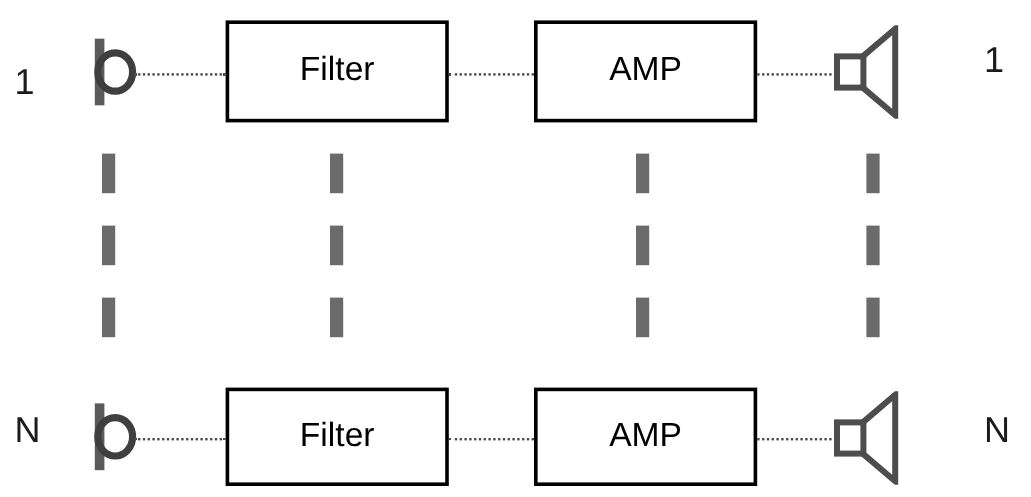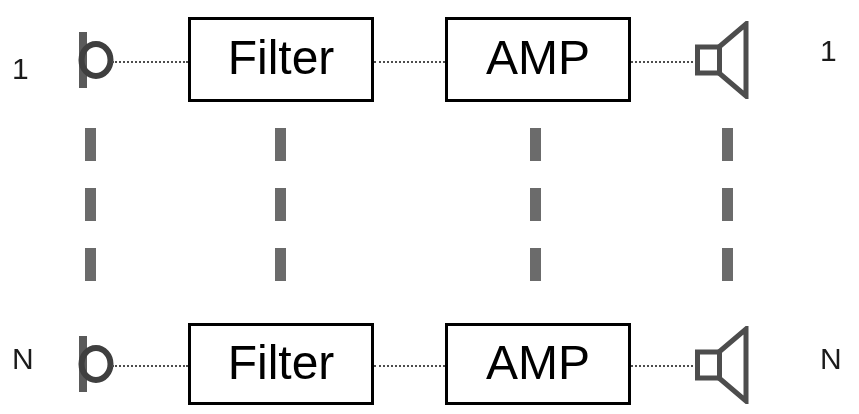--- a/index.html
+++ b/index.html
@@ -40,21 +40,21 @@
   .block {
     position: absolute;
     box-sizing: border-box;
     border: 3px solid #000000;
     background: #ffffff;
     display: flex;
     align-items: center;
     justify-content: center;
     color: #000000;
     font-family: "Liberation Sans", sans-serif;
-    font-size: 48px;
+    font-size: 28px;
     line-height: 1;
     font-weight: 400;
     user-select: none;
   }
   .block-label { display: block; margin-top: -3px; }
 
   #filter-top { left: 188px; top: 17px;  width: 186px; height: 85px; }
   #amp-top    { left: 445px; top: 17px;  width: 186px; height: 85px; }
   #filter-bot { left: 188px; top: 323px; width: 186px; height: 82px; }
   #amp-bot    { left: 445px; top: 323px; width: 186px; height: 82px; }

